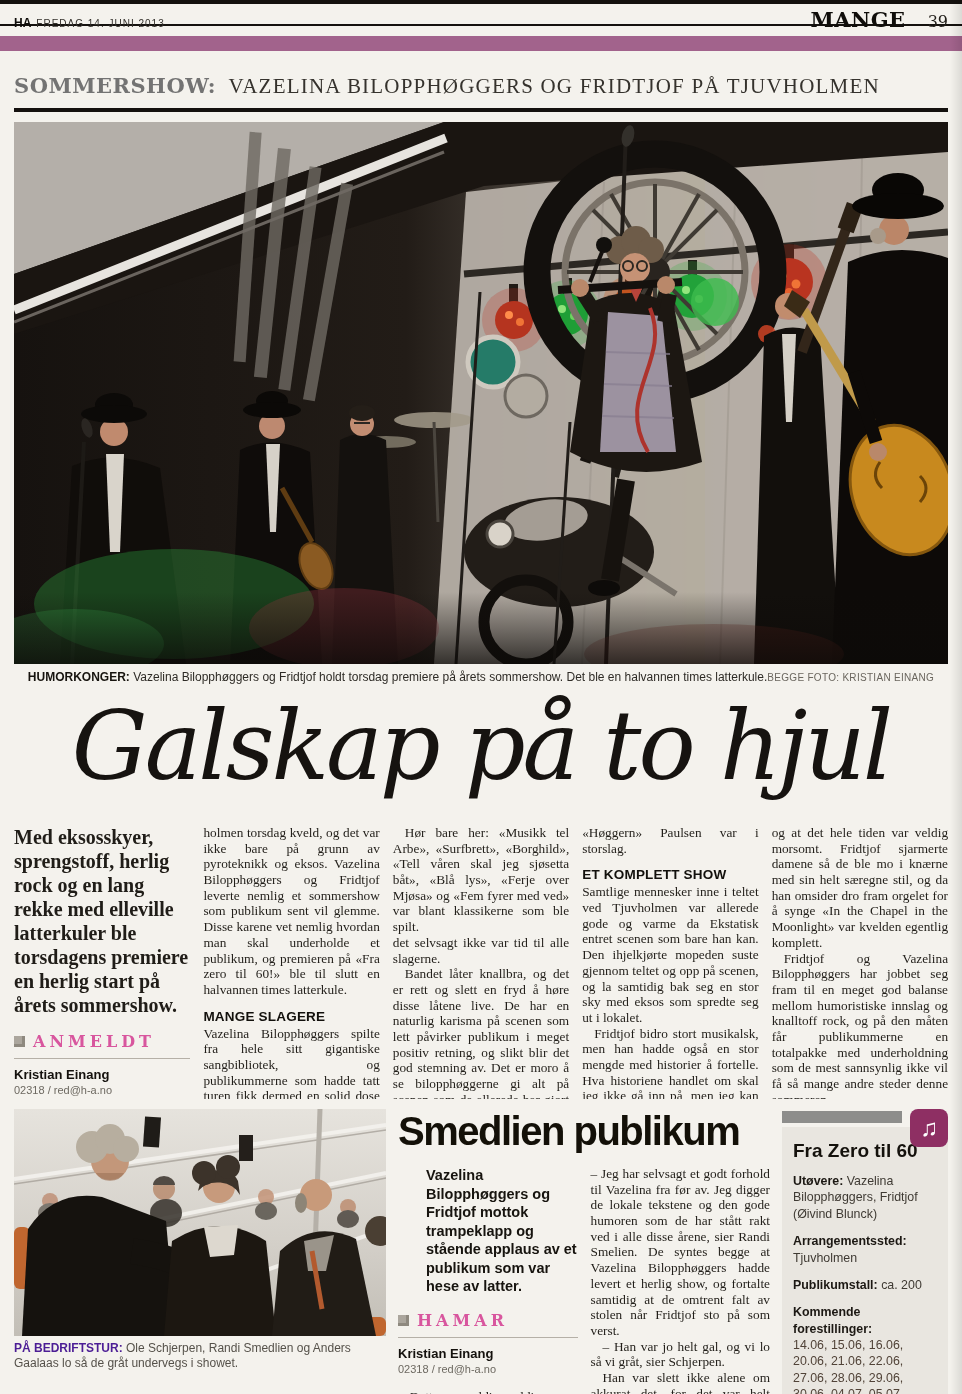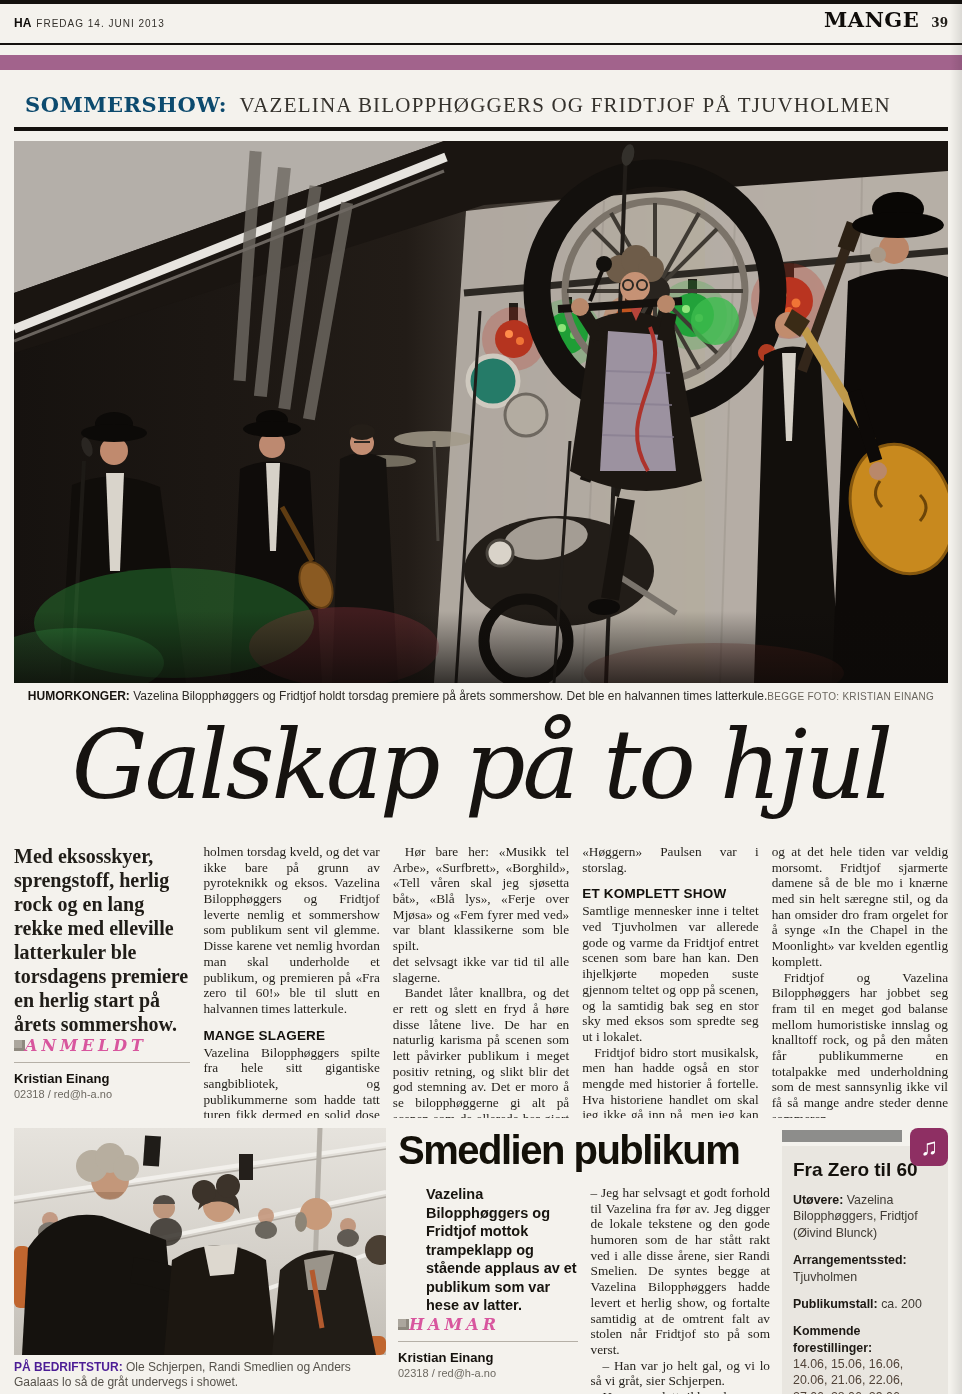--- a/index.html
+++ b/index.html
@@ -6,46 +6,46 @@
   html,body { background:#888; }
   .page {
     position:relative; width:962px; height:1394px; margin:0 auto;
     background:#f4f2ed; overflow:hidden;
     font-family:"Liberation Sans", sans-serif; color:#1c1916;
   }
   .page::after{ content:""; position:absolute; top:0; right:0; width:12px; height:100%;
     background:linear-gradient(to right, rgba(0,0,0,0), rgba(0,0,0,0.10)); pointer-events:none;}
   
   .masthead { border-top:4px solid #14110e; border-bottom:2px solid #14110e;
-    padding:3px 14px 2px; display:flex; justify-content:space-between; align-items:baseline; height:45px;}
+    padding:3px 14px 2px; display:flex; justify-content:space-between; align-items:baseline; height:26px;}
   .mh-left { font-size:10px; letter-spacing:1px; color:#33302b;}
   .mh-paper { font-weight:bold; font-size:12px; color:#0f0d0a; letter-spacing:0; margin-right:5px;}
   .mh-right { font-family:"DejaVu Serif", serif;}
   .mh-section { font-weight:bold; font-size:21px; letter-spacing:0.5px; color:#0f0d0a;}
-  .mh-page { font-size:12px; color:#23201b; margin-left:12px; font-weight:bold;}
+  .mh-page { font-size:16px; color:#23201b; margin-left:22px; font-weight:normal;}
   .purple-bar { height:15px; background:#a2638c; margin-top:10px; }
   
   .kicker { margin:22px 14px 0; padding-bottom:9px; border-bottom:4px solid #14110e; white-space:nowrap;}
-  .kicker-label { font-family:"DejaVu Serif", serif; font-weight:bold; font-size:21px; color:#0c4a6e; letter-spacing:0.5px;margin-left:11px;}
+  .kicker-label { font-family:"DejaVu Serif", serif; font-weight:bold; font-size:21px; color:#737373; letter-spacing:0.5px;}
   .kicker-text { font-family:"Liberation Serif", serif; font-size:21px; color:#35322d; letter-spacing:1.2px; margin-left:8px;}
   
   .photo-main { margin:10px 14px 0; height:542px; background:#17130f; position:relative; overflow:hidden;}
   .photo-main svg { display:block; width:100%; height:100%;}
   .caption-row { margin:6px 14px 0; display:flex; justify-content:center; align-items:baseline;}
   .cap-text { font-size:12px; color:#2e2b26; line-height:1.25; max-width:760px;}
   .cap-label { font-weight:bold; color:#17140f;}
   .cap-credit { font-size:10px; color:#6a665e; letter-spacing:0.3px; white-space:nowrap;}
   
   .headline { margin:4px 14px 0; font-family:"DejaVu Serif", serif; font-weight:normal;
     font-size:95px; line-height:1.22; letter-spacing:-3px; text-align:center; color:#161310; height:126px; overflow:hidden;font-style:italic;}
   
   .body-grid { margin:10px 14px 0; display:flex; gap:13px; height:274px; overflow:hidden;}
   .bcol { flex:1; min-width:0;}
   .lead { font-family:"Liberation Serif", serif; font-weight:bold; font-size:20px; line-height:1.2; color:#201d18;}
-  .tagrow { display:flex; align-items:center; font-style:italic;}
+  .tagrow { display:flex; align-items:center; gap:8px; margin-top:15px;}
   .tag-square { width:11px; height:11px; background:#aba69d; box-shadow:inset -3px -3px 0 #8e897f; flex:0 0 auto;}
   .tag { font-family:"DejaVu Serif", serif; font-weight:bold; font-size:16px; color:#d8569e; letter-spacing:4px;}
   .rule { border-top:1px solid #b5b0a7; margin:7px 0 8px;}
   .byl-name { font-weight:bold; font-size:13px; color:#14110d;}
   .byl-contact { font-size:11px; color:#6d6961; margin-top:2px;}
   .btxt { font-family:"Liberation Serif", serif; font-size:13.3px; line-height:1.18; text-align:justify; color:#211e19;}
   .btxt.ind { text-indent:12px;}
   .mt { margin-top:14px;}
   .subhead { font-size:13.5px; font-weight:800; letter-spacing:0.2px; color:#12100c; margin:11px 0 2px;}
   
@@ -317,21 +317,21 @@
       <p class="btxt">Vazelina Bilopphøggers spilte fra hele sitt gigantiske sangbibliotek, og publikummerne som hadde tatt turen fikk dermed en solid dose med mjøsromantikk selv om</p>
     </div>
     <div class="bcol">
       <p class="btxt ind">Hør bare her: «Musikk tel Arbe», «Surfbrett», «Borghild», «Tell våren skal jeg sjøsetta båt», «Blå lys», «Ferje over Mjøsa» og «Fem fyrer med ved» var blant klassikerne som ble spilt.</p>
       <p class="btxt">det selvsagt ikke var tid til alle slagerne.</p>
       <p class="btxt ind">Bandet låter knallbra, og det er rett og slett en fryd å høre disse låtene live. De har en naturlig karisma på scenen som lett påvirker publikum i meget positiv retning, og slikt blir det god stemning av. Det er moro å se bilopphøggerne gi alt på scenen som de allerede har gjort i over 30 år, og ekstra hyggelig var det å se at Arnulf</p>
     </div>
     <div class="bcol">
       <p class="btxt">«Høggern» Paulsen var i storslag.</p>
       <h3 class="subhead">ET KOMPLETT SHOW</h3>
-      <p class="btxt">Samtlige mennesker inne i teltet ved Tjuvholmen var allerede gode og varme da Fridtjof entret scenen som bare han kan. Den ihjelkjørte mopeden suste gjennom teltet og opp på scenen, og la samtidig bak seg en stor sky med eksos som spredte seg ut i lokalet.</p>
+      <p class="btxt">Samtlige mennesker inne i teltet ved Tjuvholmen var allerede gode og varme da Ekstatisk entret scenen som bare han kan. Den ihjelkjørte mopeden suste gjennom teltet og opp på scenen, og la samtidig bak seg en stor sky med eksos som spredte seg ut i lokalet.</p>
       <p class="btxt ind">Fridtjof bidro stort musikalsk, men han hadde også en stor mengde med historier å fortelle. Hva historiene handlet om skal jeg ikke gå inn på, men jeg kan røpe at det tidvis var veldig grovt,</p>
     </div>
     <div class="bcol">
       <p class="btxt">og at det hele tiden var veldig morsomt. Fridtjof sjarmerte damene så de ble mo i knærne med sin helt særegne stil, og da han omsider dro fram orgelet for å synge «In the Chapel in the Moonlight» var kvelden egentlig komplett.</p>
       <p class="btxt ind">Fridtjof og Vazelina Bilopphøggers har jobbet seg fram til en meget god balanse mellom humoristiske innslag og knalltoff rock, og på den måten får publikummerne en totalpakke med underholdning som de mest sannsynlig ikke vil få så mange andre steder denne sommeren.</p>
 
     </div>
   </div>
 
   <div class="bottom">

